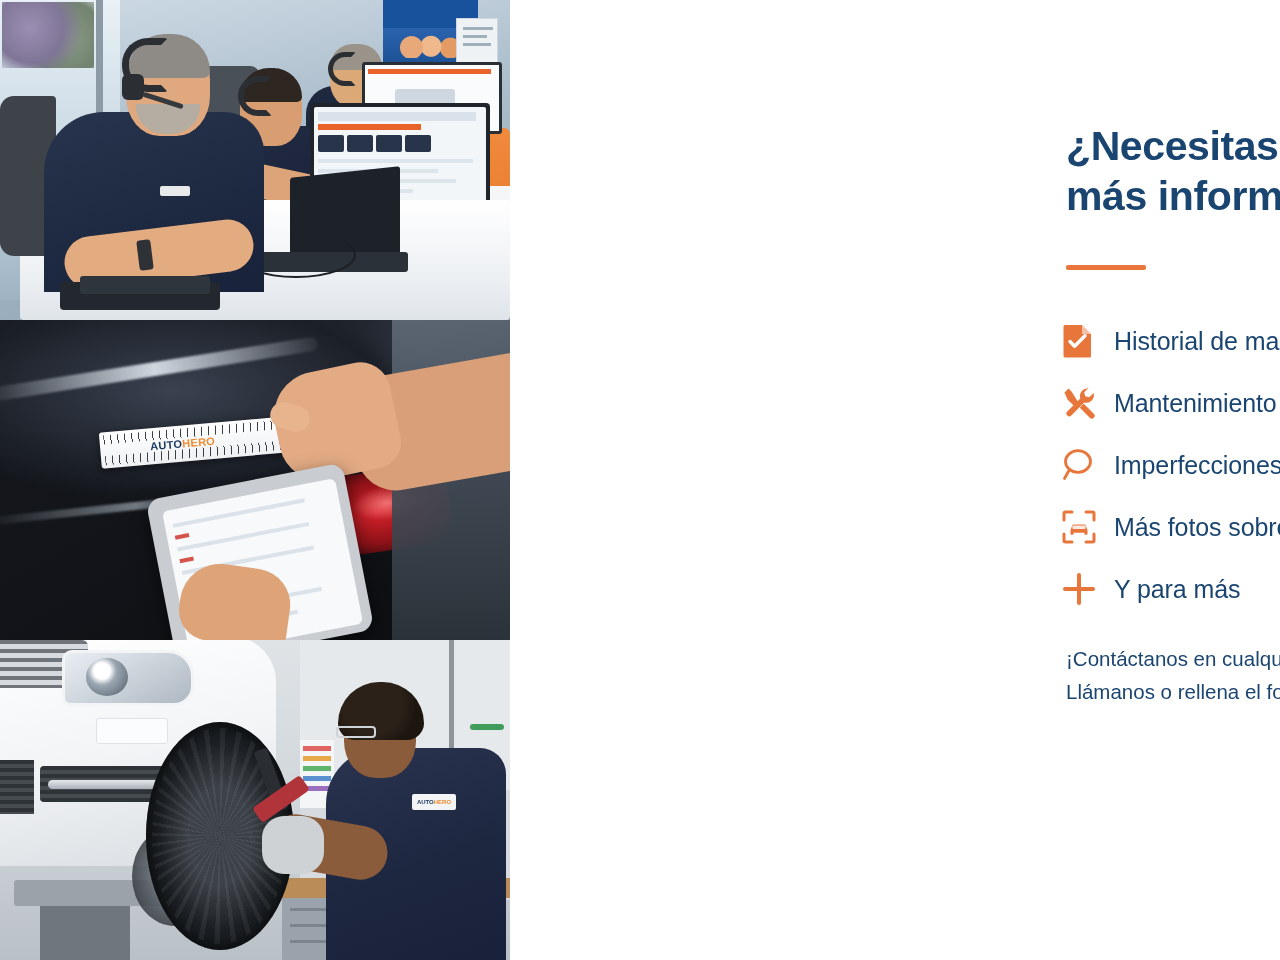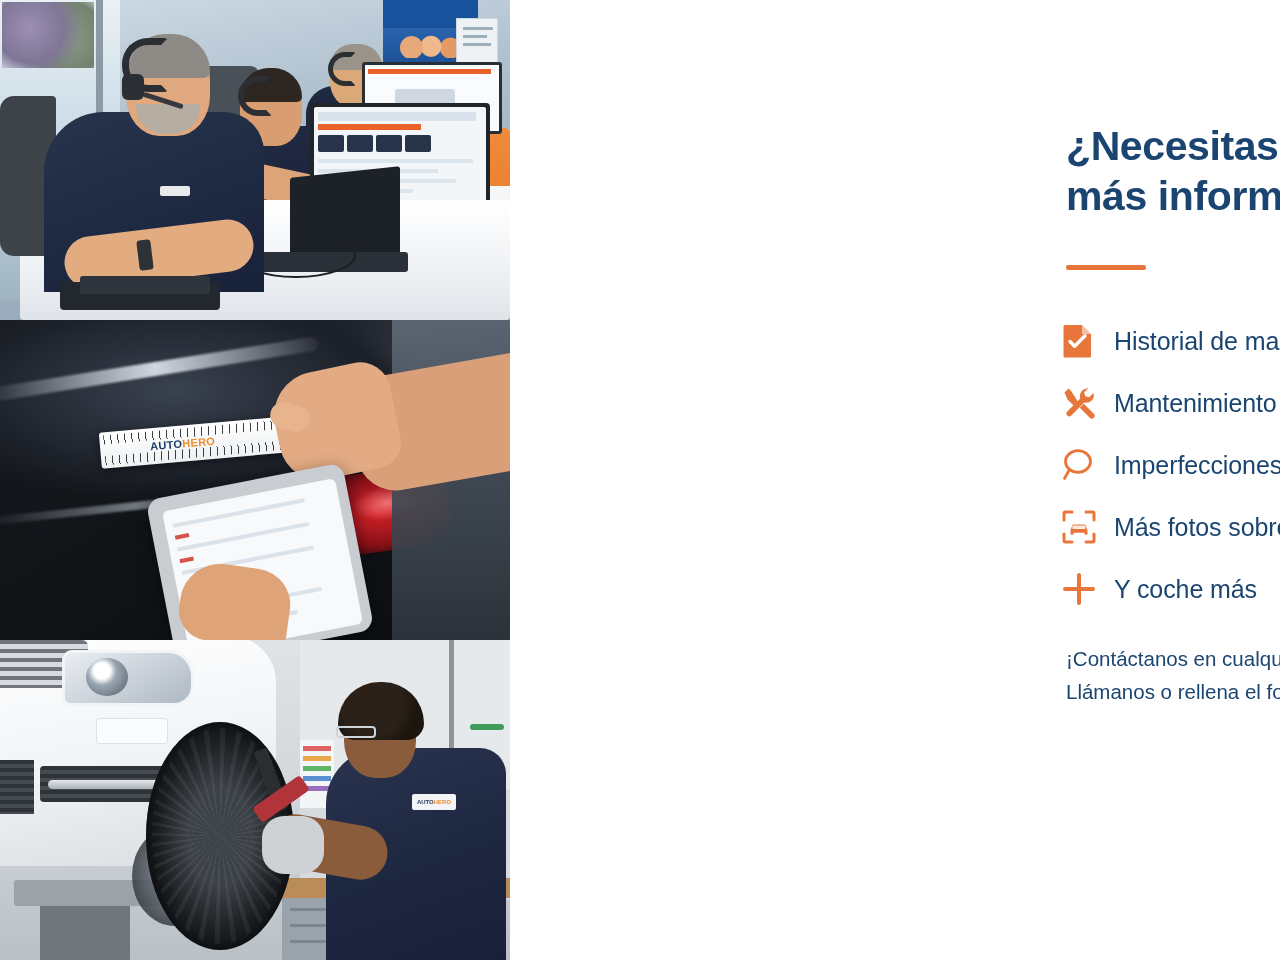--- a/index.html
+++ b/index.html
@@ -416,21 +416,21 @@
         <span class="flabel">Más fotos sobre el coche</span>
       </div>
 
       <div class="feature">
         <span class="ficon">
           <svg width="34" height="34" viewBox="0 0 34 34">
             <line x1="17" y1="3" x2="17" y2="31" stroke="#e8763a" stroke-width="4" stroke-linecap="round"></line>
             <line x1="3" y1="17" x2="31" y2="17" stroke="#e8763a" stroke-width="4" stroke-linecap="round"></line>
           </svg>
         </span>
-        <span class="flabel">Y coche más</span>
+        <span class="flabel">Y para más</span>
       </div>
     </div>
 
     <div class="contact">
       <span>¡Contáctanos en cualquier momento para más información!</span>
       <span>Llámanos o rellena el formulario de contacto.</span>
     </div>
 
   </div>
 </div>

